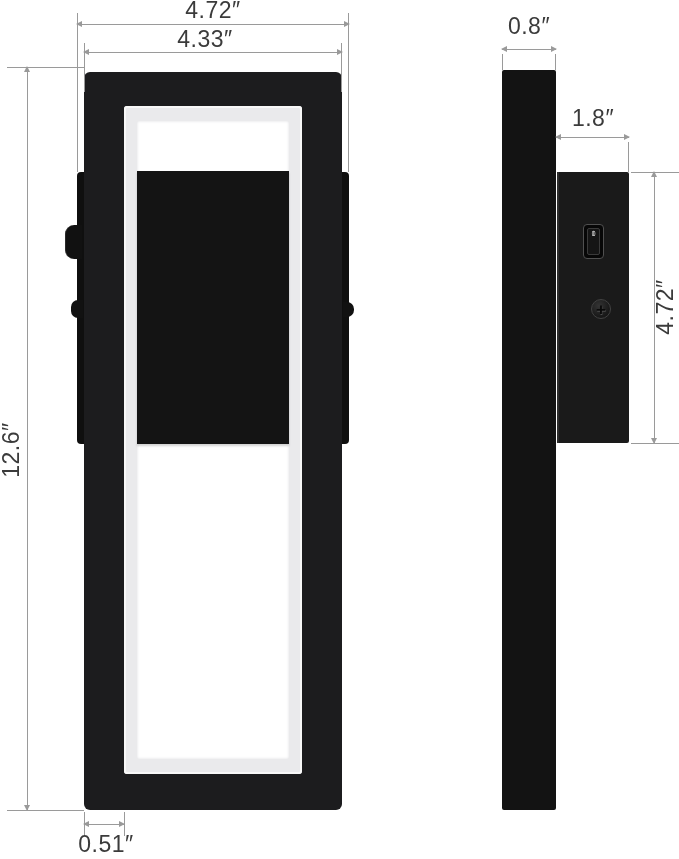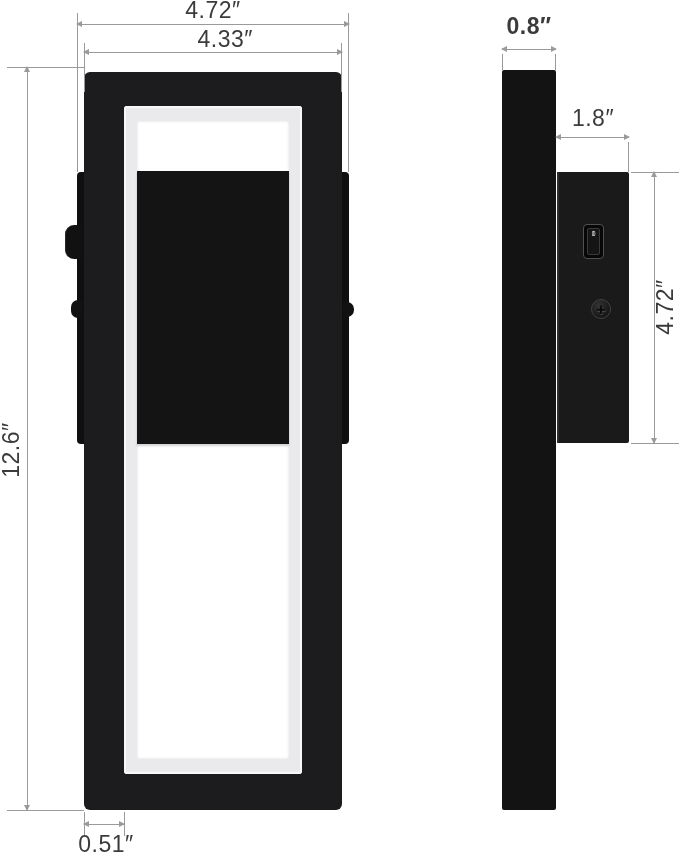--- a/index.html
+++ b/index.html
@@ -83,21 +83,21 @@
   <div class="panel"></div>
 
   <div class="ext-v" style="left:77px;top:13px;height:159px;"></div>
   <div class="ext-v" style="left:348px;top:13px;height:159px;"></div>
   <div class="dim-h" style="left:77px;top:24px;width:272px;"></div>
   <div class="dim-label" style="left:173px;top:0;">4.72″</div>
 
   <div class="ext-v" style="left:84px;top:43px;height:49px;"></div>
   <div class="ext-v" style="left:341px;top:43px;height:49px;"></div>
   <div class="dim-h" style="left:84px;top:52px;width:258px;"></div>
-  <div class="dim-label" style="left:173px;top:29px;text-align:right;">4.33″</div>
+  <div class="dim-label" style="left:165px;top:29px;">4.33″</div>
 
   <div class="ext-h" style="left:7px;top:67px;width:77px;"></div>
   <div class="ext-h" style="left:7px;top:810px;width:77px;"></div>
   <div class="dim-v" style="left:27px;top:67px;height:743px;"></div>
   <div class="dim-label rot" style="left:-27px;top:438px;">12.6″</div>
 
   <div class="ext-v" style="left:84px;top:812px;height:24px;"></div>
   <div class="ext-v" style="left:124px;top:812px;height:24px;"></div>
   <div class="dim-h" style="left:84px;top:824px;width:40px;"></div>
   <div class="dim-label" style="left:66px;top:834px;">0.51″</div>
@@ -108,21 +108,21 @@
     <div class="switch-rocker">
       <span>I</span>
       <span>O</span>
     </div>
   </div>
   <div class="screw">+</div>
 
   <div class="ext-v" style="left:502px;top:54px;height:16px;"></div>
   <div class="ext-v" style="left:555px;top:54px;height:16px;"></div>
   <div class="dim-h" style="left:502px;top:49px;width:54px;"></div>
-  <div class="dim-label" style="left:489px;top:16px;font-weight:bold;">0.8″</div>
+  <div class="dim-label" style="left:489px;top:16px;">0.8″</div>
 
   <div class="ext-v" style="left:628px;top:142px;height:30px;"></div>
   <div class="dim-h" style="left:556px;top:137px;width:73px;"></div>
   <div class="dim-label" style="left:553px;top:108px;">1.8″</div>
 
   <div class="ext-h" style="left:631px;top:172px;width:48px;"></div>
   <div class="ext-h" style="left:631px;top:443px;width:48px;"></div>
   <div class="dim-v" style="left:654px;top:172px;height:271px;"></div>
   <div class="dim-label rot" style="left:627px;top:295px;">4.72″</div>
 

